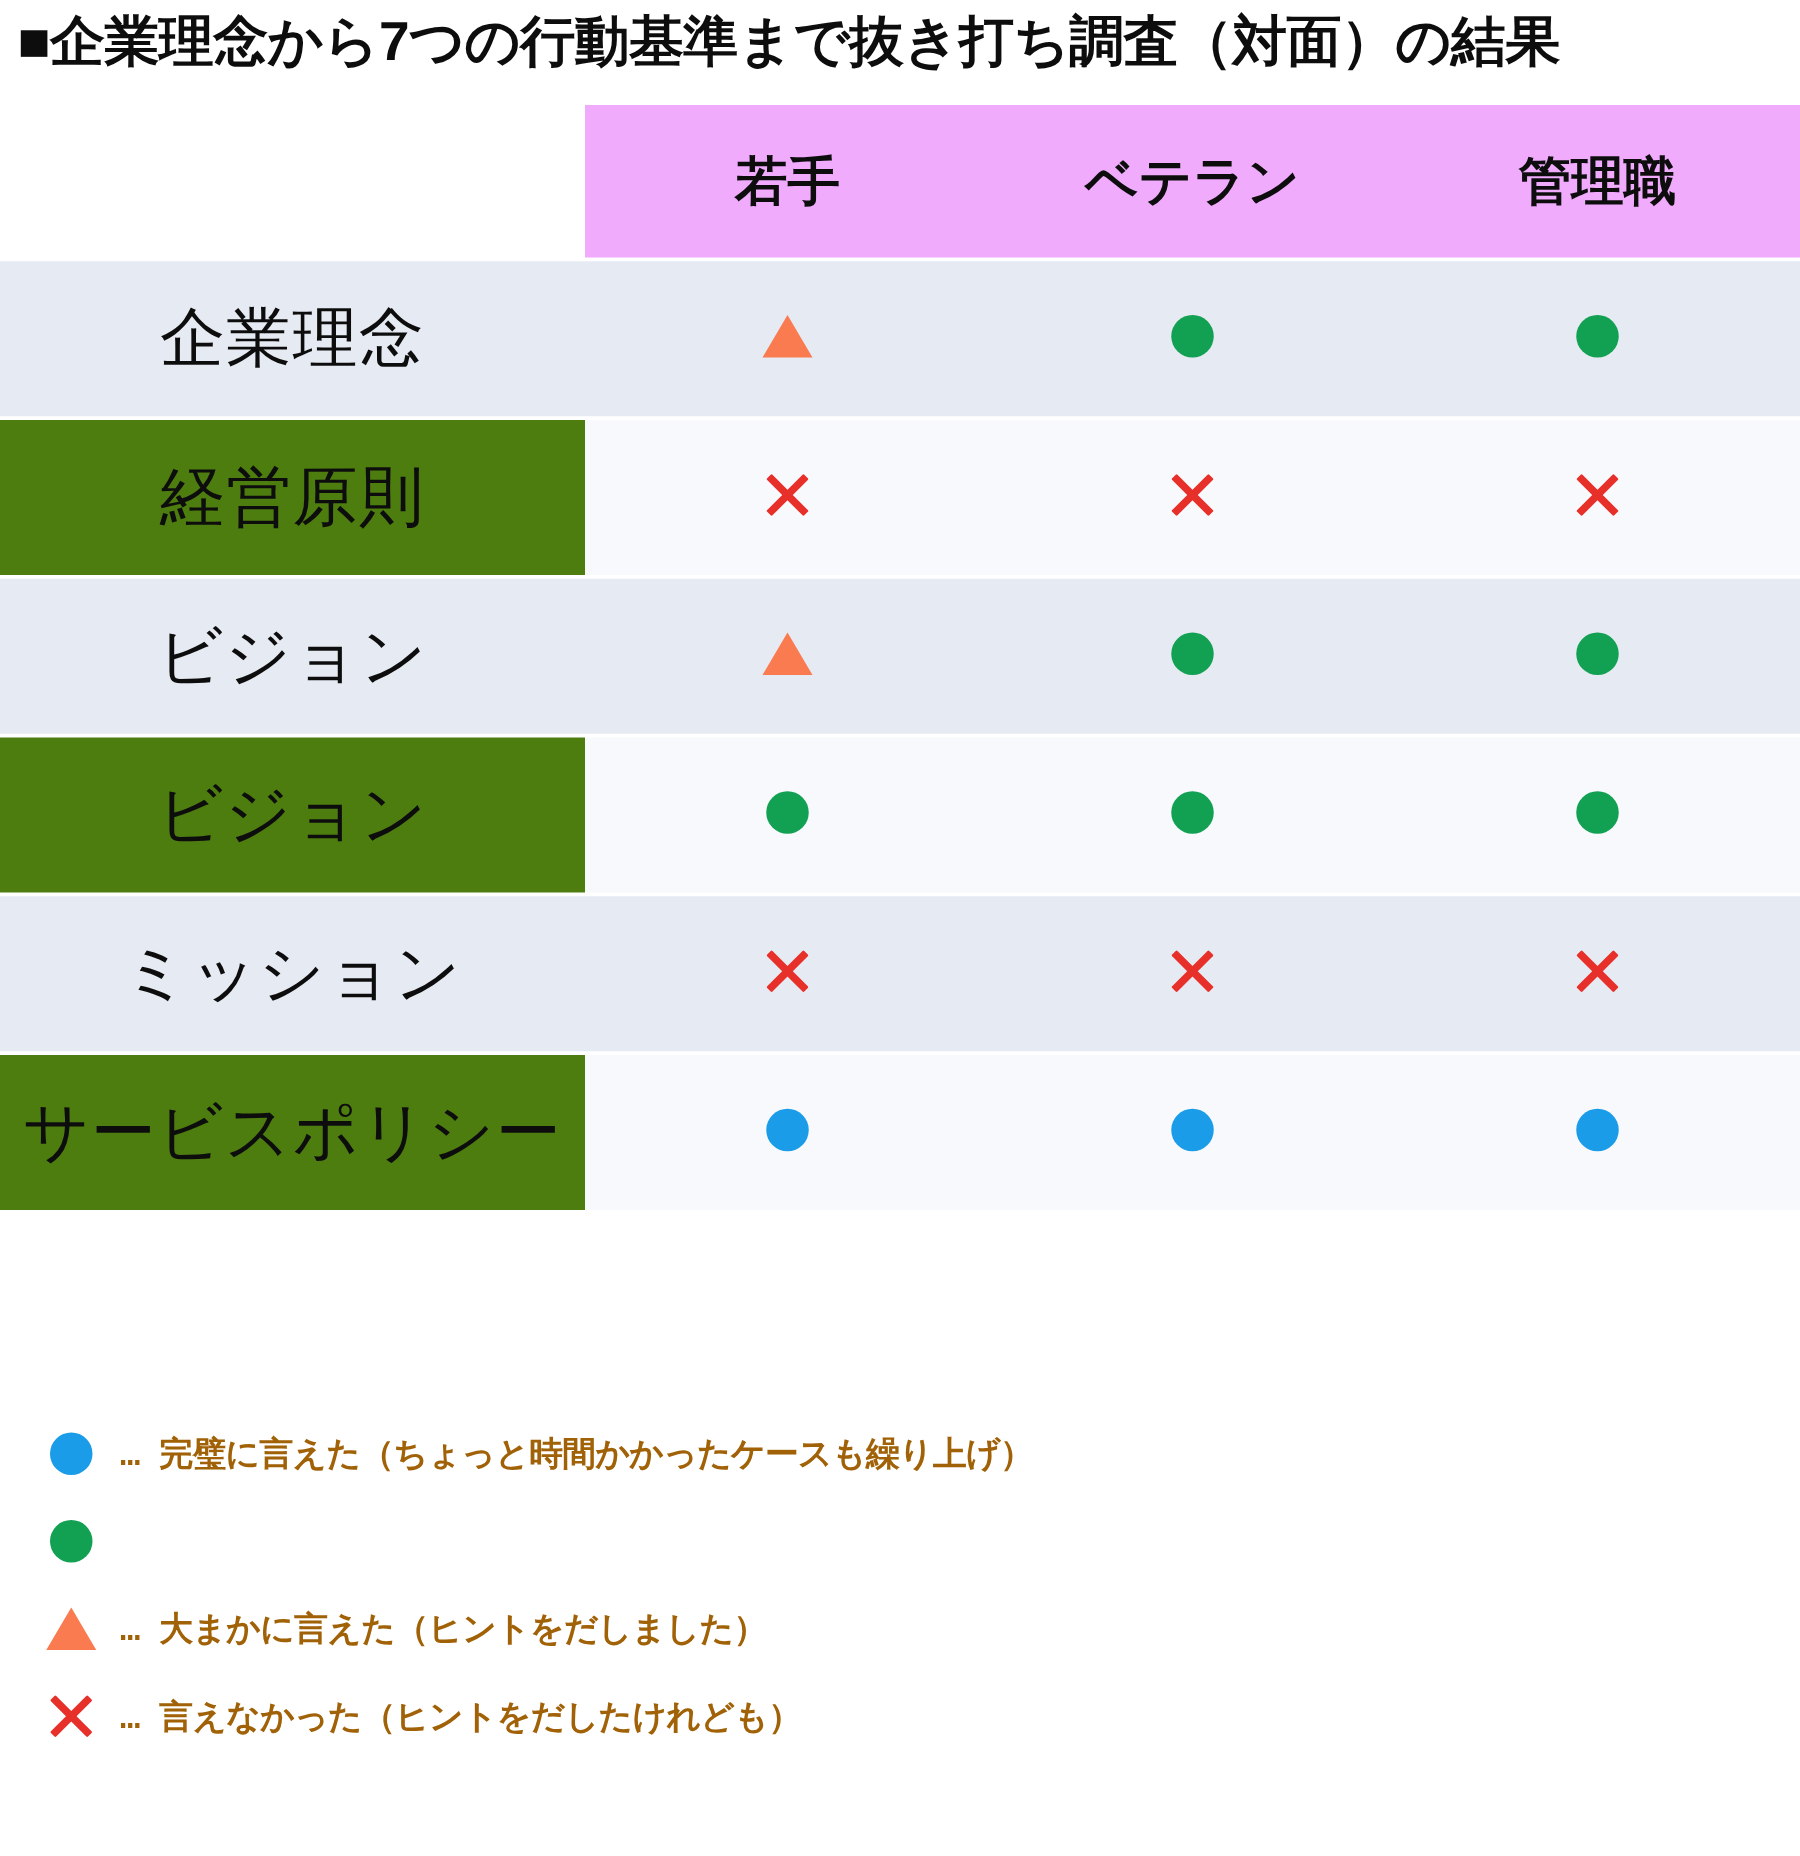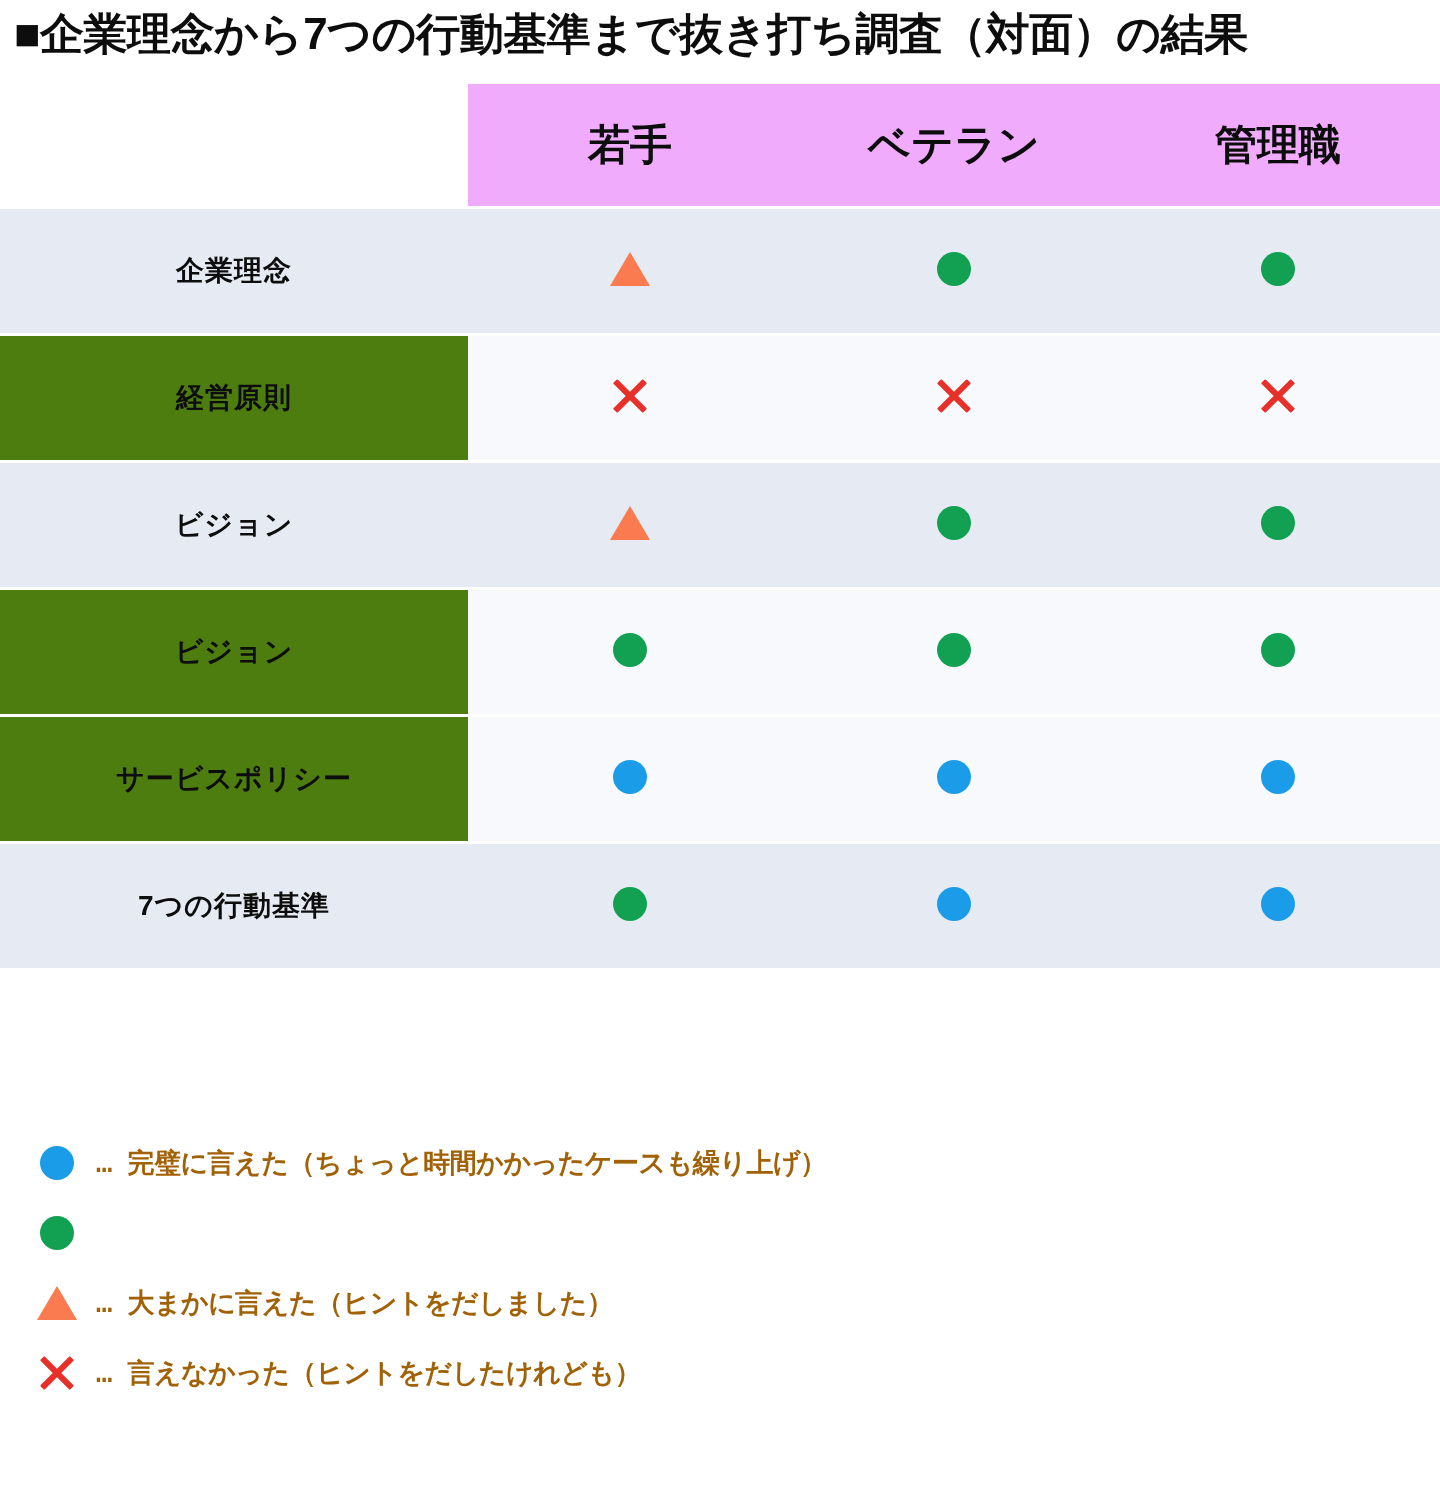--- a/index.html
+++ b/index.html
@@ -70,22 +70,22 @@
   .hdr-cell.last { border-right: 0; }
 
   
   tr.band-a .lbl   { background: #e6eaf2; }
   tr.band-a .cell  { background: #e6eaf2; }
   tr.band-b .lbl   { background: #4d7c0f; }
   tr.band-b .cell  { background: #f7f9fc; }
 
   .lbl {
     height: 124px;
-    font-size: 28px;
-    font-weight: 700;
+    font-size: 52px;
+    font-weight: 400;
     color: #0d0d0d;
     text-align: center;
     letter-spacing: 1px;
   }
   .cell {
     height: 124px;
     border-left: 4px solid #ffffff;
     border-right: 4px solid #ffffff;
   }
   .cell.last { border-right: 0; }
@@ -205,34 +205,34 @@
         <td class="cell last"><span class="mark mark-circle green"></span></td>
       </tr>
 
       <tr class="band-b">
         <td class="lbl">ビジョン</td>
         <td class="cell"><span class="mark mark-circle green"></span></td>
         <td class="cell"><span class="mark mark-circle green"></span></td>
         <td class="cell last"><span class="mark mark-circle green"></span></td>
       </tr>
 
+      <tr class="band-a">
+        <td class="lbl">ミッション</td>
+        <td class="cell"><span class="mark mark-x"></span></td>
+        <td class="cell"><span class="mark mark-x"></span></td>
+        <td class="cell last"><span class="mark mark-x"></span></td>
+      </tr>
 
       <tr class="band-b">
         <td class="lbl">サービスポリシー</td>
         <td class="cell"><span class="mark mark-circle blue"></span></td>
         <td class="cell"><span class="mark mark-circle blue"></span></td>
         <td class="cell last"><span class="mark mark-circle blue"></span></td>
       </tr>
 
-      <tr class="band-a">
-        <td class="lbl">7つの行動基準</td>
-        <td class="cell"><span class="mark mark-circle green"></span></td>
-        <td class="cell"><span class="mark mark-circle blue"></span></td>
-        <td class="cell last"><span class="mark mark-circle blue"></span></td>
-      </tr>
 
     </tbody>
   </table>
 
   <div class="legend">
 
     <div class="legend-row">
       <span class="legend-mark">
           <span class="mark mark-circle blue"></span>
         </span>

